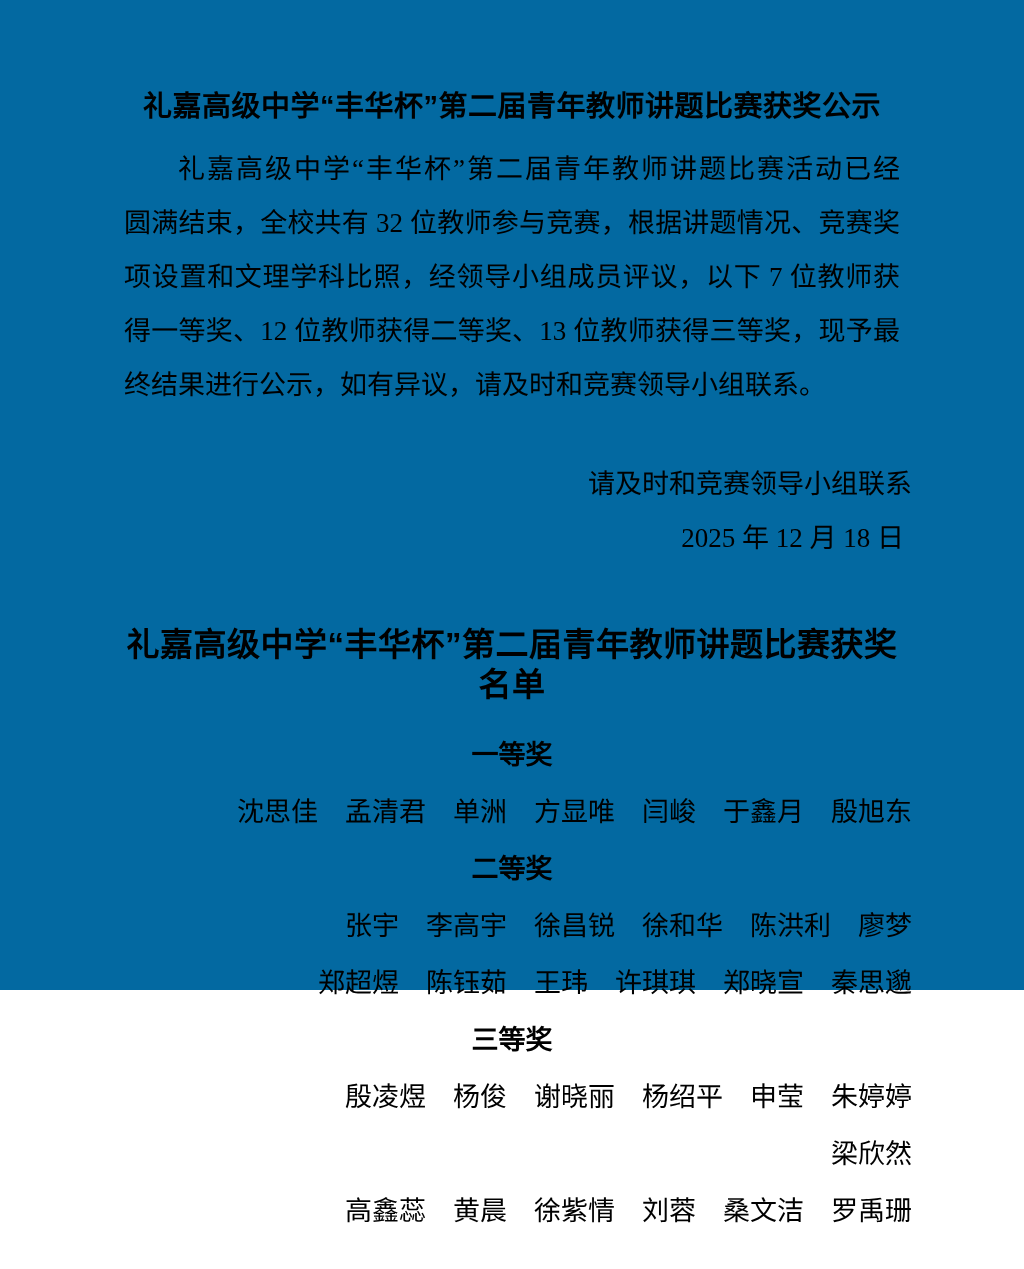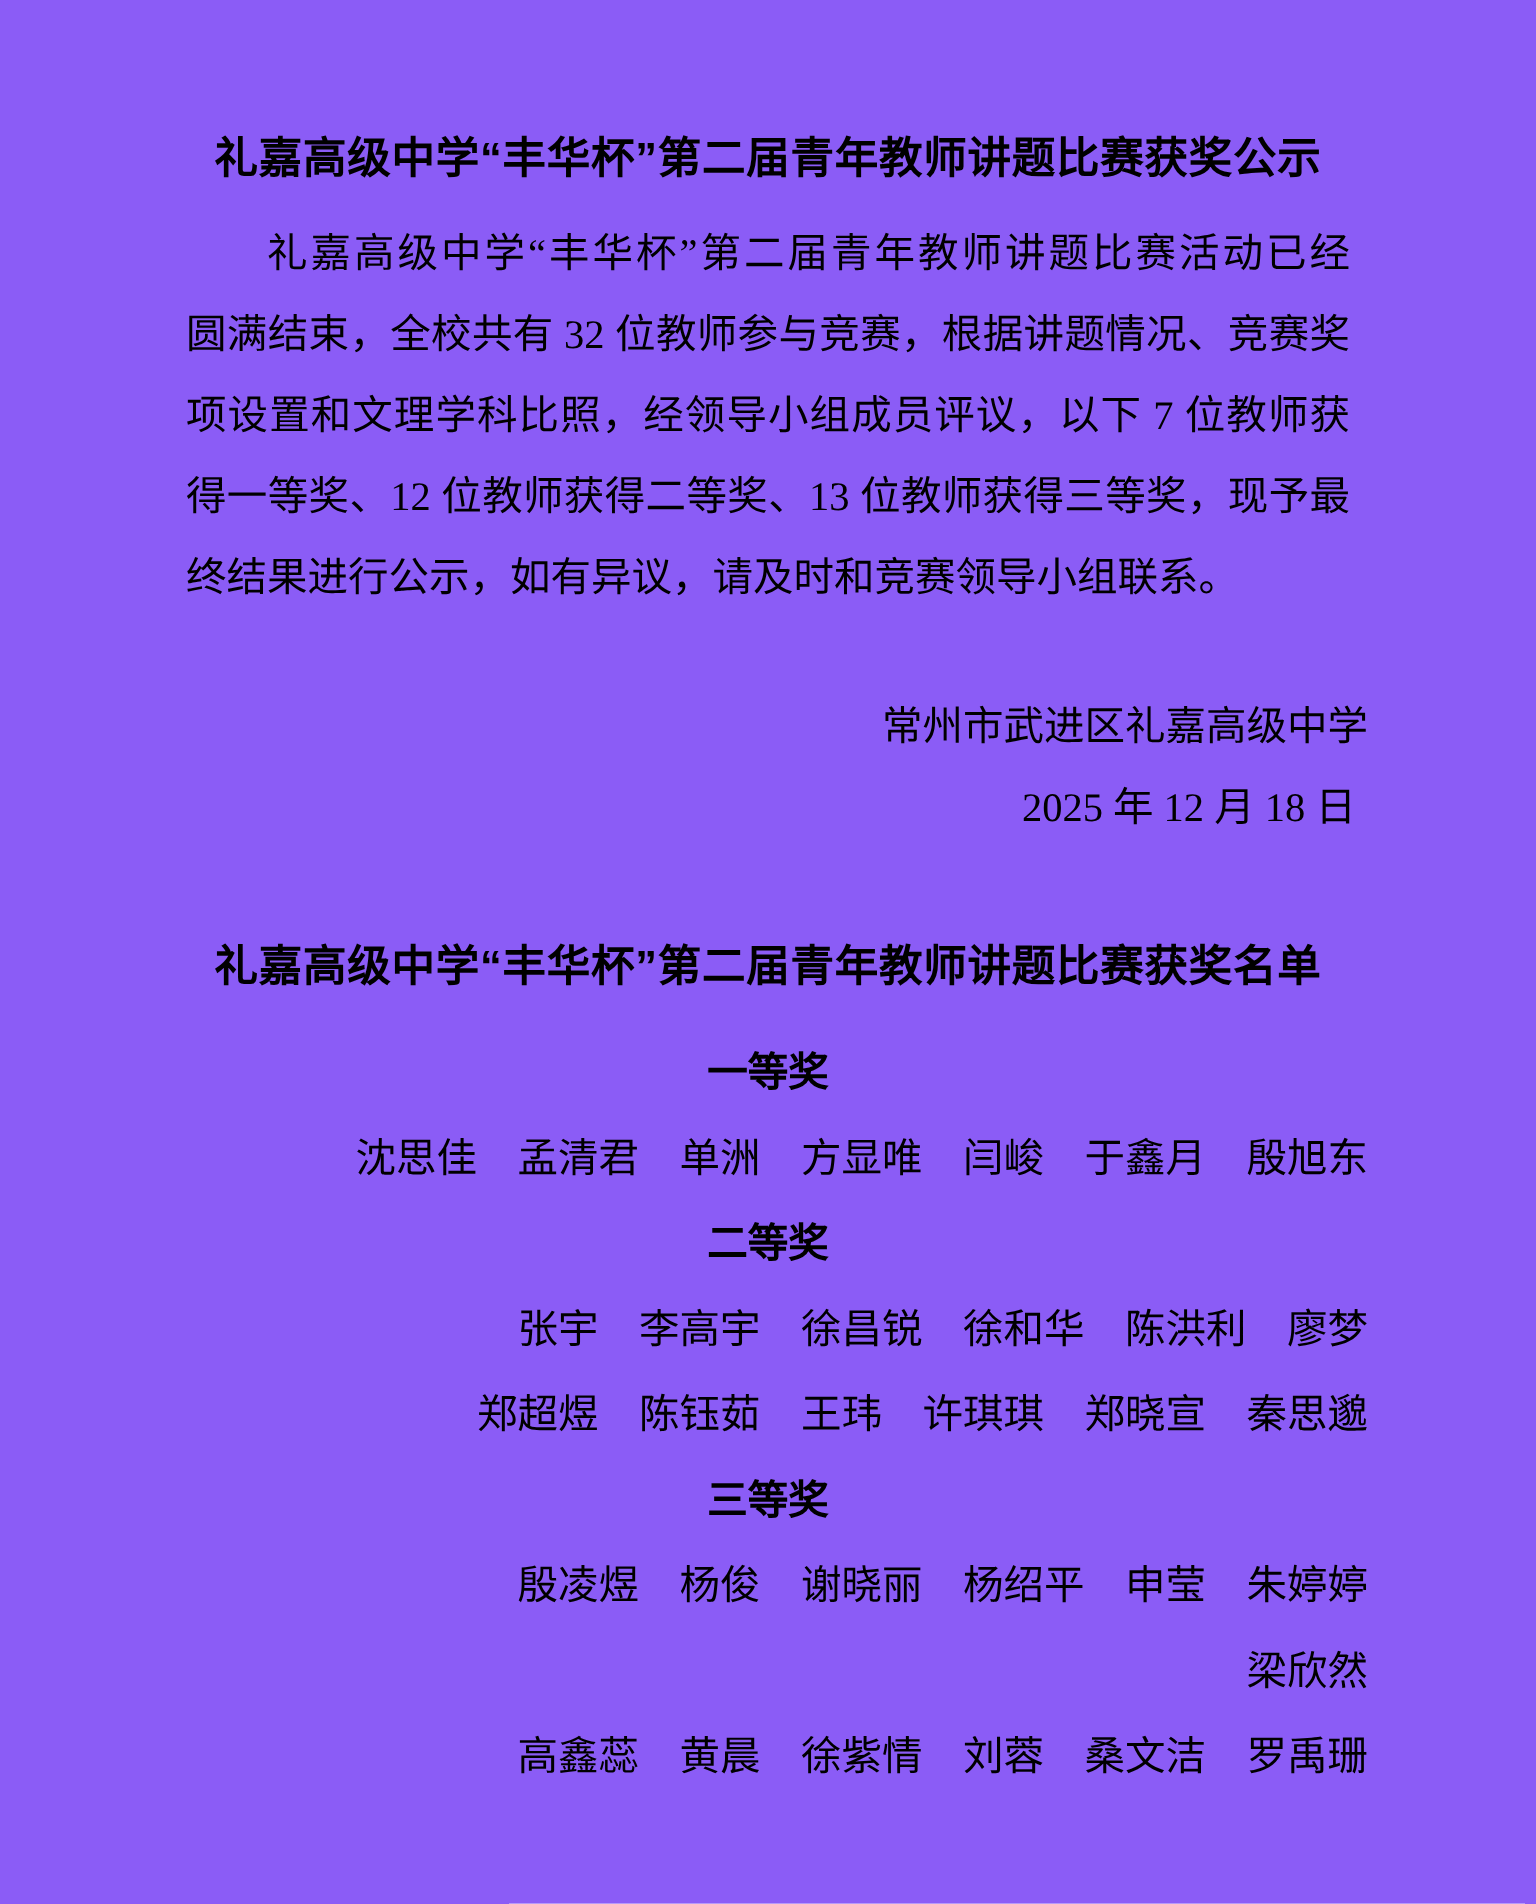--- a/index.html
+++ b/index.html
@@ -6,22 +6,22 @@
   html, body { background: #ffffff; }
   body {
     width: 1024px;
     height: 1269px;
     font-family: "Liberation Serif", "DejaVu Serif", serif;
     color: #000000;
     overflow: hidden;
   }
   .page {
     width: 1024px;
-    height: 1269px;
-    background: #8b5cf6;
+    height: 990px;
+    background: #0369a1;
     padding: 86px 112px 0 112px;
   }
   .doc-title {
     font-family: "Liberation Sans", "DejaVu Sans", sans-serif;
     font-weight: 700;
     font-size: 29px;
     line-height: 40px;
     text-align: center;
     letter-spacing: 0.5px;
     color: #000000;
@@ -52,21 +52,21 @@
   }
   .date-line {
     line-height: 54px;
     text-align: right;
     padding-right: 8px;
   }
   .list-title {
     margin-top: 60px;
     font-family: "Liberation Sans", "DejaVu Sans", sans-serif;
     font-weight: 700;
-    font-size: 29px;
+    font-size: 33px;
     line-height: 40px;
     text-align: center;
     letter-spacing: 0.5px;
   }
   .award-section.first { margin-top: 22px; }
   .award-level {
     font-size: 27px;
     font-weight: 700;
     line-height: 57px;
     text-align: center;
@@ -88,21 +88,21 @@
 
   <div class="paragraph">
     <div class="p-line indent">礼嘉高级中学“丰华杯”第二届青年教师讲题比赛活动已经</div>
     <div class="p-line">圆满结束，全校共有 32 位教师参与竞赛，根据讲题情况、竞赛奖</div>
     <div class="p-line">项设置和文理学科比照，经领导小组成员评议，以下 7 位教师获</div>
     <div class="p-line">得一等奖、12 位教师获得二等奖、13 位教师获得三等奖，现予最</div>
     <div class="p-line last">终结果进行公示，如有异议，请及时和竞赛领导小组联系。</div>
   </div>
 
   <div class="sign-block">
-    <div class="sign-line">常州市武进区礼嘉高级中学</div>
+    <div class="sign-line">请及时和竞赛领导小组联系</div>
     <div class="date-line">2025 年 12 月 18 日</div>
   </div>
 
   <h2 class="list-title">礼嘉高级中学“丰华杯”第二届青年教师讲题比赛获奖名单</h2>
 
   <section class="award-section first">
     <h3 class="award-level">一等奖</h3>
     <div class="names-row">沈思佳　孟清君　单洲　方显唯　闫峻　于鑫月　殷旭东</div>
   </section>
 

